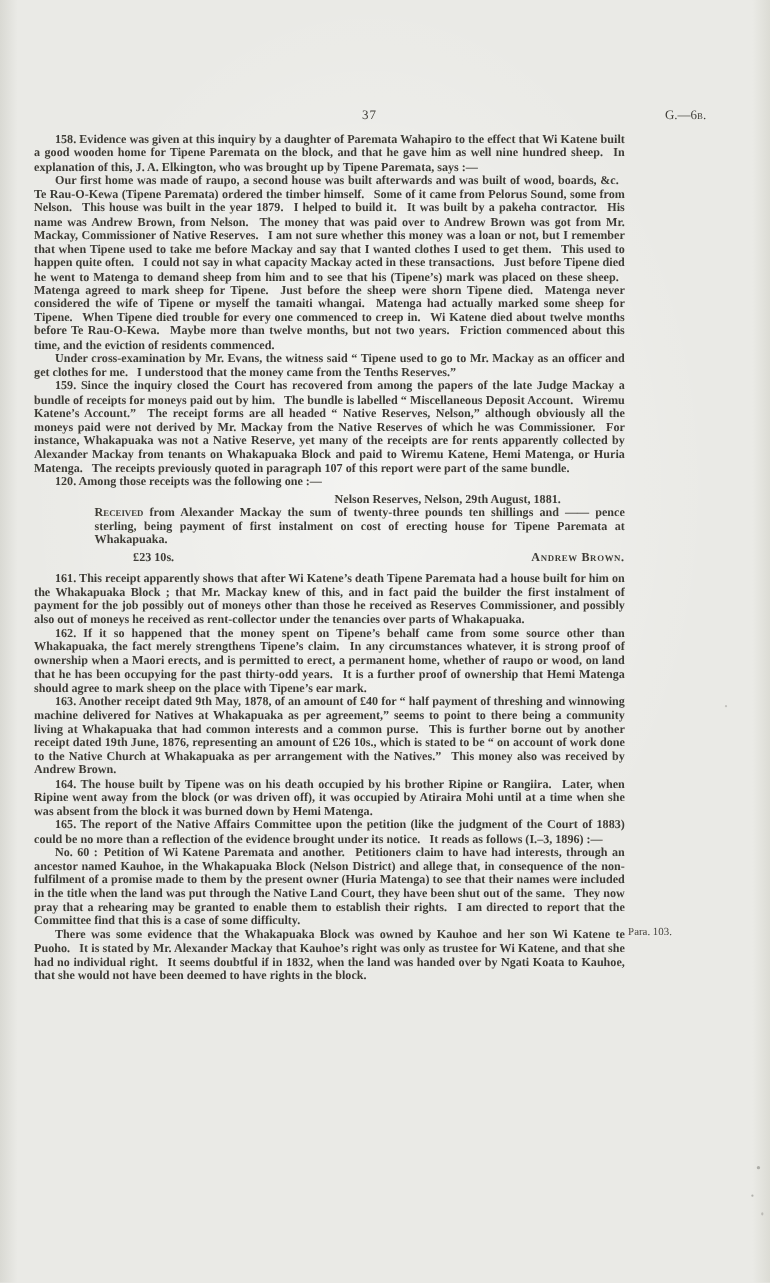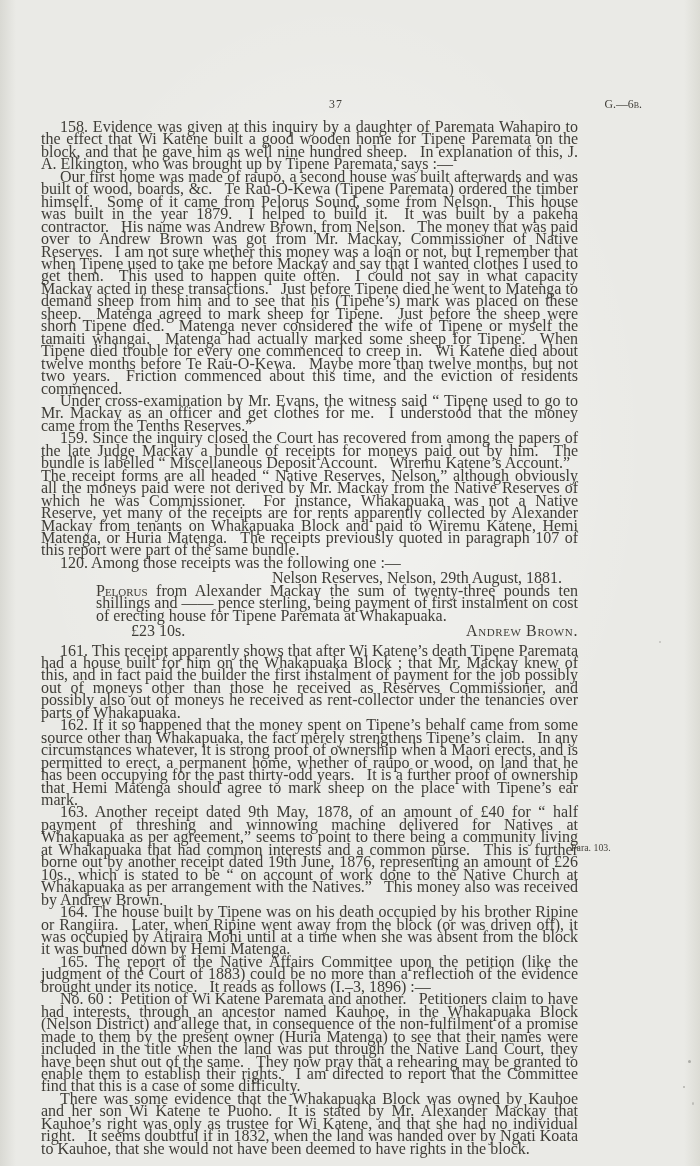--- a/index.html
+++ b/index.html
@@ -10,22 +10,22 @@
       linear-gradient(90deg, #d9d9d3 0px, #eaeae6 16px, #eaeae6 684px, #dcdcd5 700px),
       #eaeae6;
     font-family:"Liberation Serif","DejaVu Serif",serif;
     color:#3e3c36;
   }
   .page{position:absolute;inset:0;}
   .page-header{position:absolute;top:97px;left:30px;width:612px;height:16px;font-size:11.8px;}
   .page-number{position:absolute;left:0;width:100%;text-align:center;letter-spacing:1px;}
   .folio{position:absolute;right:0;top:0;}
   .content{
-    position:absolute;left:41px;top:121px;width:537px;
-    font-size:16px;line-height:12.45px;text-align:justify;
+    position:absolute;left:31px;top:121px;width:537px;
+    font-size:11px;line-height:12.45px;text-align:justify;font-weight:bold;
   }
   .content p{margin:0;text-indent:19px;}
   .quote{margin-left:55px;text-indent:33px;}
   .receipt{margin-left:55px;margin-top:3px;margin-bottom:7px;}
   .receipt p{text-indent:0;}
   .receipt-dateline{text-align:center;padding-left:160px;margin-top:2px;}
   .receipt-footer{display:flex;justify-content:space-between;padding-left:35px;margin-top:3px;}
   .sc{font-variant:small-caps;}
   .signature{letter-spacing:0.6px;}
   .margin-note{position:absolute;left:571px;top:842px;font-size:9.9px;color:#45433d;}
@@ -47,21 +47,21 @@
 
   <div class="content">
     <p>158. Evidence was given at this inquiry by a daughter of Paremata Wahapiro to the effect that Wi Katene built a good wooden home for Tipene Paremata on the block, and that he gave him as well nine hundred sheep.  In explanation of this, J. A. Elkington, who was brought up by Tipene Paremata, says :—</p>
     <p class="quote">Our first home was made of raupo, a second house was built afterwards and was built of wood, boards, &amp;c.  Te Rau-O-Kewa (Tipene Paremata) ordered the timber himself.  Some of it came from Pelorus Sound, some from Nelson.  This house was built in the year 1879.  I helped to build it.  It was built by a pakeha contractor.  His name was Andrew Brown, from Nelson.  The money that was paid over to Andrew Brown was got from Mr. Mackay, Commissioner of Native Reserves.  I am not sure whether this money was a loan or not, but I remember that when Tipene used to take me before Mackay and say that I wanted clothes I used to get them.  This used to happen quite often.  I could not say in what capacity Mackay acted in these transactions.  Just before Tipene died he went to Matenga to demand sheep from him and to see that his (Tipene’s) mark was placed on these sheep.  Matenga agreed to mark sheep for Tipene.  Just before the sheep were shorn Tipene died.  Matenga never considered the wife of Tipene or myself the tamaiti whangai.  Matenga had actually marked some sheep for Tipene.  When Tipene died trouble for every one commenced to creep in.  Wi Katene died about twelve months before Te Rau-O-Kewa.  Maybe more than twelve months, but not two years.  Friction commenced about this time, and the eviction of residents commenced.</p>
     <p>Under cross-examination by Mr. Evans, the witness said “ Tipene used to go to Mr. Mackay as an officer and get clothes for me.  I understood that the money came from the Tenths Reserves.”</p>
     <p>159. Since the inquiry closed the Court has recovered from among the papers of the late Judge Mackay a bundle of receipts for moneys paid out by him.  The bundle is labelled “ Miscellaneous Deposit Account.  Wiremu Katene’s Account.”  The receipt forms are all headed “ Native Reserves, Nelson,” although obviously all the moneys paid were not derived by Mr. Mackay from the Native Reserves of which he was Commissioner.  For instance, Whakapuaka was not a Native Reserve, yet many of the receipts are for rents apparently collected by Alexander Mackay from tenants on Whakapuaka Block and paid to Wiremu Katene, Hemi Matenga, or Huria Matenga.  The receipts previously quoted in paragraph 107 of this report were part of the same bundle.</p>
     <p>120. Among those receipts was the following one :—</p>
 
     <div class="receipt">
       <p class="receipt-dateline">Nelson Reserves, Nelson, 29th August, 1881.</p>
-      <p class="receipt-body"><span class="sc">Pelorus</span> <span>from Alexander Mackay the sum of twenty-three pounds ten shillings and —— pence sterling, being payment of first instalment on cost of erecting house for Tipene Paremata at Whakapuaka.</span></p>
+      <p class="receipt-body"><span class="sc">Received</span> <span>from Alexander Mackay the sum of twenty-three pounds ten shillings and —— pence sterling, being payment of first instalment on cost of erecting house for Tipene Paremata at Whakapuaka.</span></p>
       <div class="receipt-footer">
         <span>£23 10s.</span>
         <span class="sc signature">Andrew Brown.</span>
       </div>
     </div>
 
     <p>161. This receipt apparently shows that after Wi Katene’s death Tipene Paremata had a house built for him on the Whakapuaka Block ; that Mr. Mackay knew of this, and in fact paid the builder the first instalment of payment for the job possibly out of moneys other than those he received as Reserves Commissioner, and possibly also out of moneys he received as rent-collector under the tenancies over parts of Whakapuaka.</p>
     <p>162. If it so happened that the money spent on Tipene’s behalf came from some source other than Whakapuaka, the fact merely strengthens Tipene’s claim.  In any circumstances whatever, it is strong proof of ownership when a Maori erects, and is permitted to erect, a permanent home, whether of raupo or wood, on land that he has been occupying for the past thirty-odd years.  It is a further proof of ownership that Hemi Matenga should agree to mark sheep on the place with Tipene’s ear mark.</p>
     <p>163. Another receipt dated 9th May, 1878, of an amount of £40 for “ half payment of threshing and winnowing machine delivered for Natives at Whakapuaka as per agreement,” seems to point to there being a community living at Whakapuaka that had common interests and a common purse.  This is further borne out by another receipt dated 19th June, 1876, representing an amount of £26 10s., which is stated to be “ on account of work done to the Native Church at Whakapuaka as per arrangement with the Natives.”  This money also was received by Andrew Brown.</p>
     <p>164. The house built by Tipene was on his death occupied by his brother Ripine or Rangiira.  Later, when Ripine went away from the block (or was driven off), it was occupied by Atiraira Mohi until at a time when she was absent from the block it was burned down by Hemi Matenga.</p>

